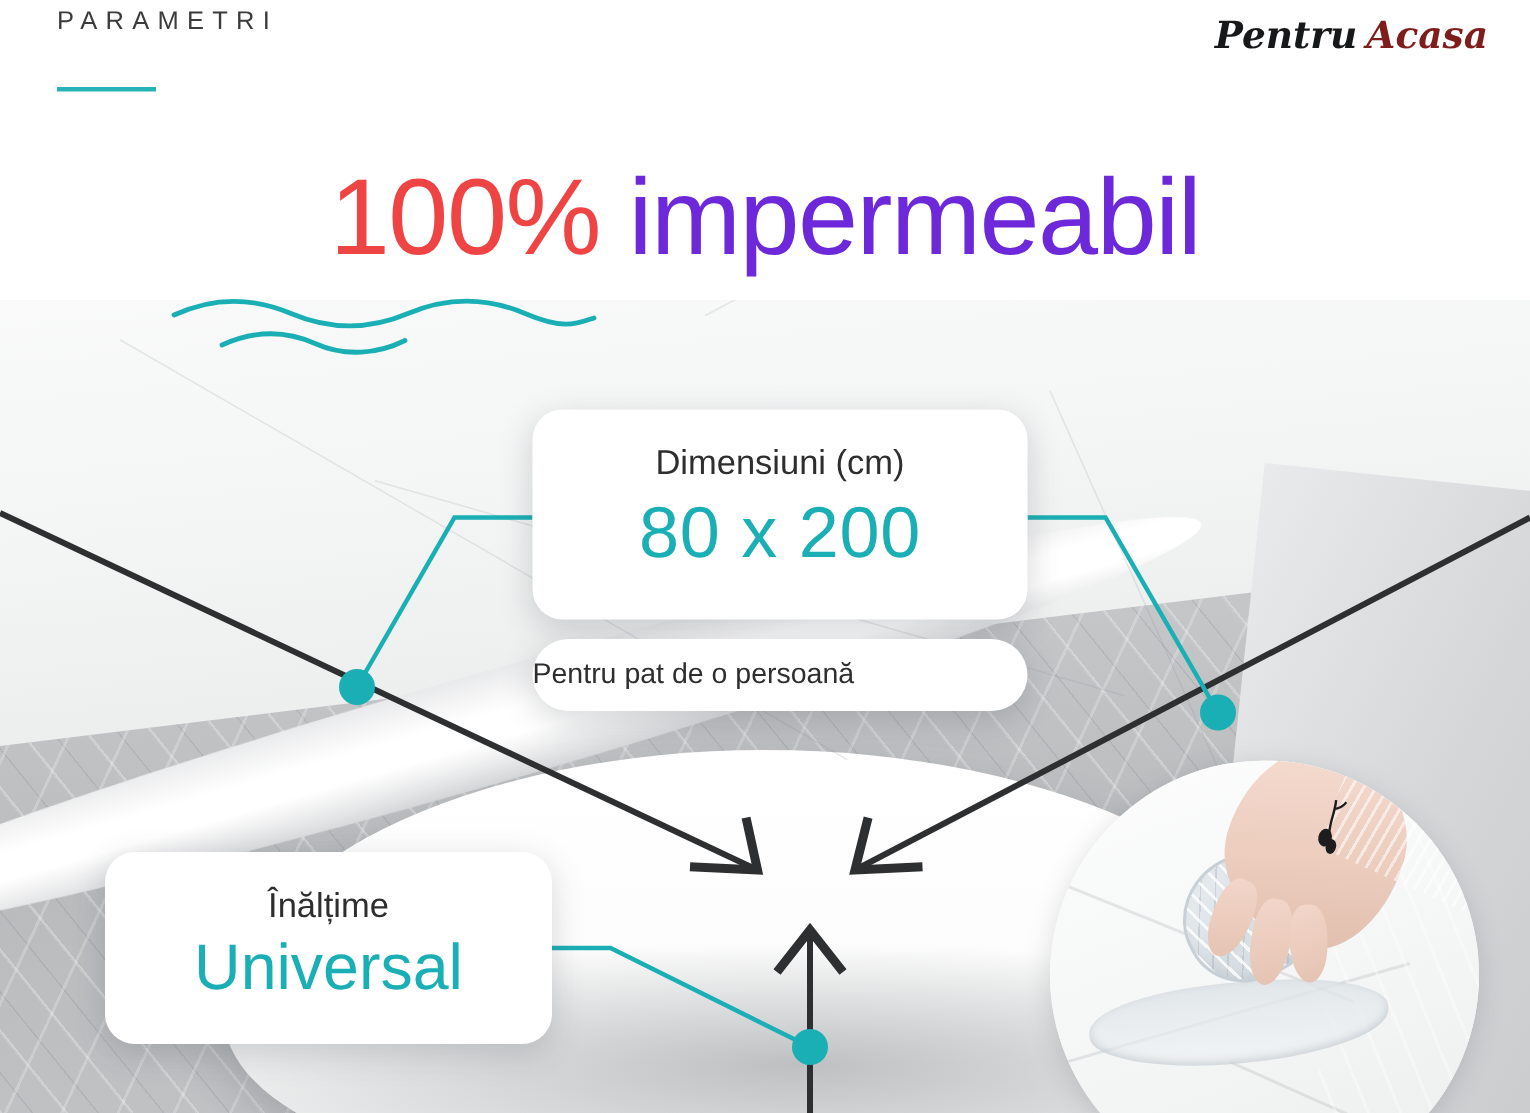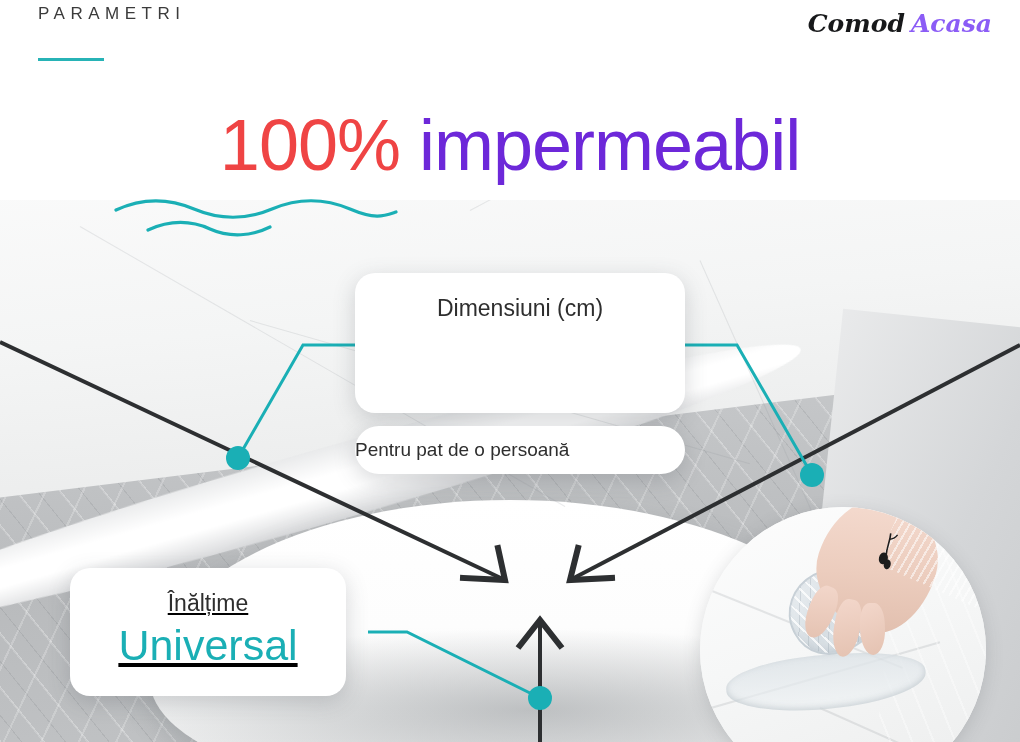--- a/index.html
+++ b/index.html
@@ -49,21 +49,21 @@
     position: absolute;
     right: 28px;
     top: 9px;
     font-family: "DejaVu Serif", serif;
     font-style: italic;
     font-size: 25px;
     font-weight: 700;
     white-space: nowrap;
   }
   #brand .b1 { color: #17181a; }
-  #brand .b2 { color: #8b5cf6; margin-left: 6px; text-align: center; }
+  #brand .b2 { color: #7f1d1d; margin-left: 6px; text-align: center; }
 
   
   #headline {
     position: absolute;
     left: 0;
     top: 104px;
     width: 1020px;
     text-align: center;
     font-size: 72px;
     font-weight: 400;
@@ -219,24 +219,23 @@
     align-items: center;
     justify-content: flex-start;
   }
   #card-pill .pill-text {
     font-size: 19px;
     color: #2e2e2e;
   }
   #card-height {
     left: 70px;
     top: 568px;
-    width: 276px;
+    width: 298px;
     height: 128px;
     border-radius: 20px;
-    text-decoration: underline;
   }
   #card-height .card-title {
     margin-top: 22px;
     font-size: 23px;
     color: #2e2e2e;
   }
   #card-height .card-value {
     margin-top: 4px;
     font-size: 43px;
     color: #1aafb5;
@@ -357,21 +356,21 @@
 </style>
 </head>
 <body>
 
 <div id="page">
 
   <div id="header">
     <div id="param-label">PARAMETRI</div>
     <div id="param-rule"></div>
     <div id="brand">
-      <span class="b1">Comod</span><span class="b2">Acasa</span>
+      <span class="b1">Pentru</span><span class="b2">Acasa</span>
     </div>
   </div>
 
   <div id="headline">
     <span class="h-dark">100%</span>
     <span class="h-teal">impermeabil</span>
   </div>
 
   <svg id="waves" width="290" height="44" viewBox="0 0 290 44">
     <path d="M4 14 C 30 2, 56 2, 82 13 S 134 24, 160 13 S 212 2, 238 13 S 272 20, 284 16" fill="none" stroke="#1aafb5" stroke-width="3.2" stroke-linecap="round"></path>
@@ -440,20 +439,21 @@
 
     <polyline points="368,632 407,632 540,698" fill="none" stroke="#1aafb5" stroke-width="3"></polyline>
   </svg>
 
   <div class="dot" style="left:226px; top:446px;"></div>
   <div class="dot" style="left:800px; top:463px;"></div>
   <div class="dot" style="left:528px; top:686px;"></div>
 
   <div class="card" id="card-dim">
     <div class="card-title">Dimensiuni (cm)</div>
+    <div class="card-value">80 x 200</div>
   </div>
 
   <div class="card" id="card-pill">
     <div class="pill-text">Pentru pat de o persoană</div>
   </div>
 
   <div class="card" id="card-height">
     <div class="card-title">Înălțime</div>
     <div class="card-value">Universal</div>
   </div>

